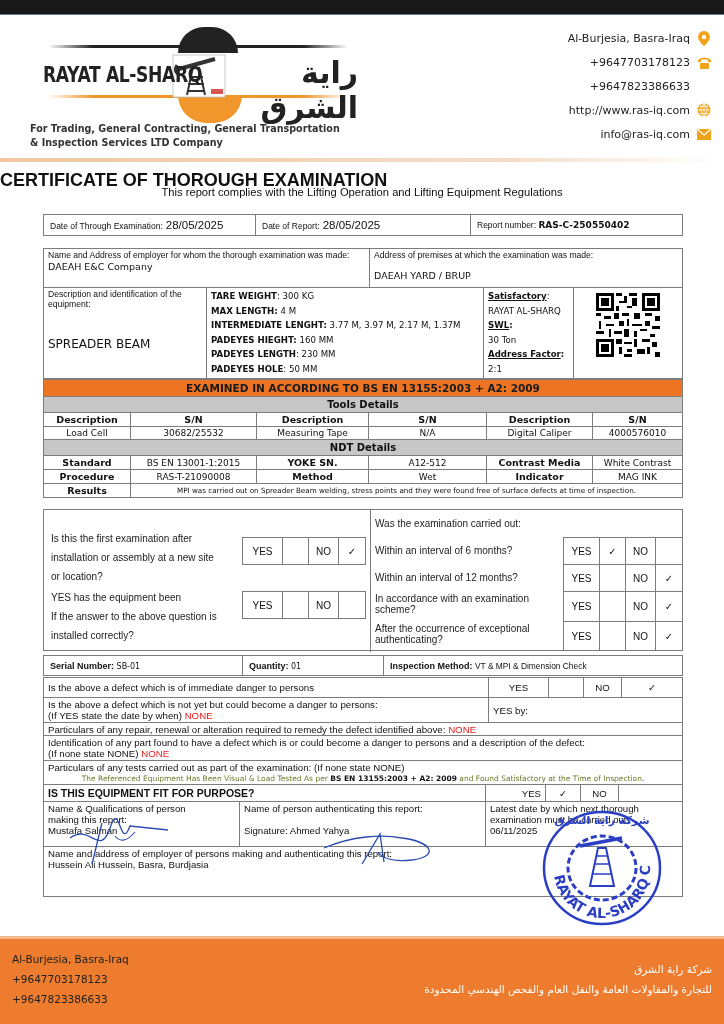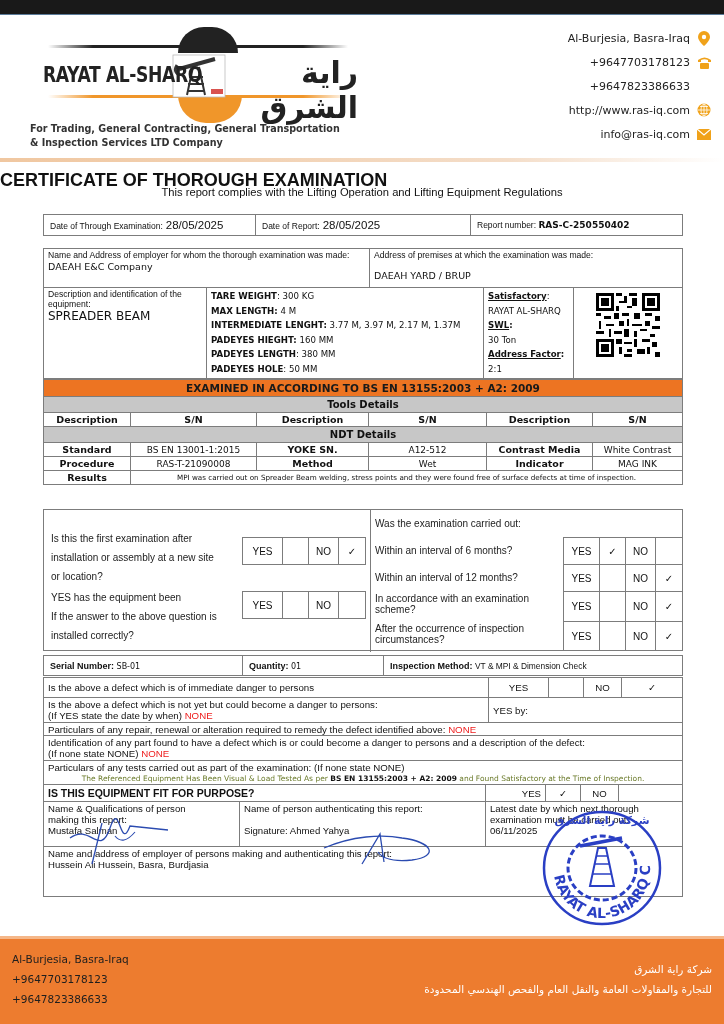--- a/index.html
+++ b/index.html
@@ -194,28 +194,28 @@
       <div class="cal" style="font-size:9.5px; margin-top:1px">DAEAH E&amp;C Company</div>
     </td>
     <td colspan="3">
       <div>Address of premises at which the examination was made:</div>
       <div class="cal" style="font-size:9.5px; margin-top:10px">DAEAH YARD / BRUP</div>
     </td>
   </tr>
   <tr style="height:91px">
     <td>
       <div style="line-height:10px">Description and identification of the equipment:</div>
-      <div class="big" style="margin-top:0">SPREADER BEAM</div>
+      <div class="big" style="margin-top:28px">SPREADER BEAM</div>
     </td>
     <td colspan="2" class="spec">
       <div><b>TARE WEIGHT</b><span>: 300 KG</span></div>
       <div><b>MAX LENGTH:</b><span> 4 M</span></div>
       <div><b>INTERMEDIATE LENGHT:</b><span> 3.77 M, 3.97 M, 2.17 M, 1.37M</span></div>
       <div><b>PADEYES HIEGHT:</b><span> 160 MM</span></div>
-      <div><b>PADEYES LENGTH</b><span>: 380 MM</span></div>
+      <div><b>PADEYES LENGTH</b><span>: 230 MM</span></div>
       <div><b>PADEYES HOLE</b><span>: 50 MM</span></div>
     </td>
     <td class="mfg">
       <div><u>Satisfactory</u>:</div>
       <div>RAYAT AL-SHARQ</div>
       <div><u>SWL</u><b>:</b></div>
       <div>30 Ton</div>
       <div><u>Address Factor</u><b>:</b></div>
       <div>2:1</div>
     </td>
@@ -300,20 +300,28 @@
       </tr>
   <tr>
     <td class="hdr">Description</td>
     <td class="hdr">S/N</td>
     <td class="hdr">Description</td>
     <td class="hdr">S/N</td>
     <td class="hdr">Description</td>
     <td class="hdr">S/N</td>
   </tr>
   <tr>
+    <td>Load Cell</td>
+    <td>30682/25532</td>
+    <td>Measuring Tape</td>
+    <td>N/A</td>
+    <td>Digital Caliper</td>
+    <td>4000576010</td>
+  </tr>
+  <tr>
         <td colspan="6" class="gray">NDT Details</td>
       </tr>
   <tr>
     <td class="hdr">Standard</td>
     <td>BS EN 13001-1:2015</td>
     <td class="hdr">YOKE SN.</td>
     <td>A12-512</td>
     <td class="hdr">Contrast Media</td>
     <td>White Contrast</td>
   </tr>
@@ -357,21 +365,21 @@
     <span class="box tick"></span>
     <span class="nolbl">NO</span>
     <span class="box tick"></span>
   </div>
 
   <div class="q" style="left:331px; top:4px;">Was the examination carried out:</div>
 
   <div class="q" style="left:331px; top:31px;">Within an interval of 6 months?</div>
   <div class="q" style="left:331px; top:58px;">Within an interval of 12 months?</div>
   <div class="q" style="left:331px; top:83px; width:180px; line-height:11px;">In accordance with an examination scheme?</div>
-  <div class="q" style="left:331px; top:113px; width:180px; line-height:11px;">After the occurrence of inspection circumstances?</div>
+  <div class="q" style="left:331px; top:113px; width:180px; line-height:11px;">After the occurrence of exceptional authenticating?</div>
 
   <div class="yn" style="left:519px; top:27px; height:27px; border-bottom:none;">
     <span class="lbl" style="width:36px">YES</span>
     <span class="box tick">✓</span>
     <span class="nolbl">NO</span>
     <span class="box tick" style="width:26px"></span>
   </div>
   <div class="yn" style="left:519px; top:54px; height:27px; border-bottom:none;">
     <span class="lbl" style="width:36px">YES</span>
     <span class="box tick"></span>

